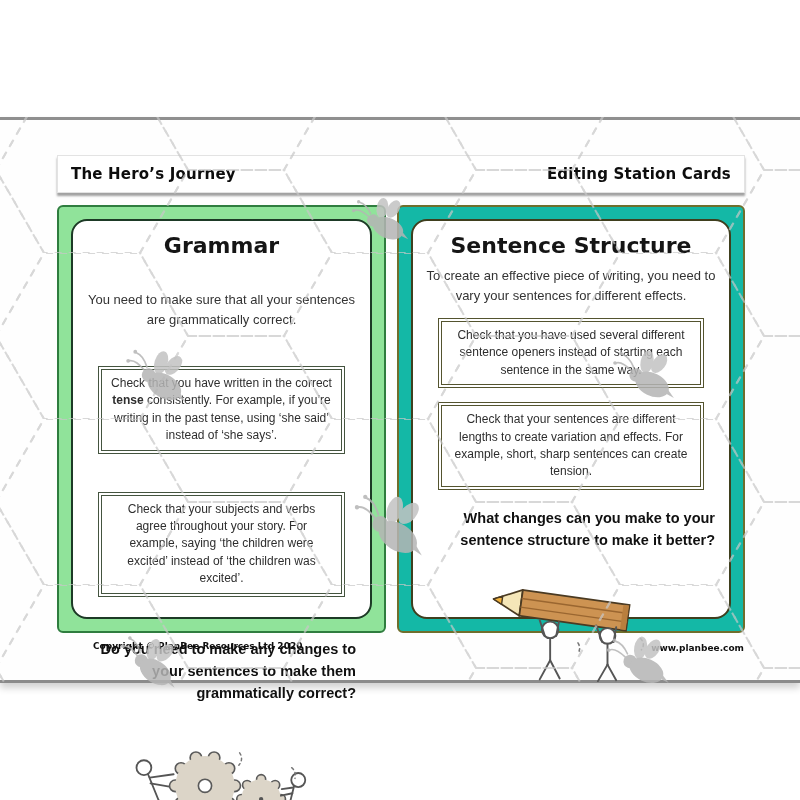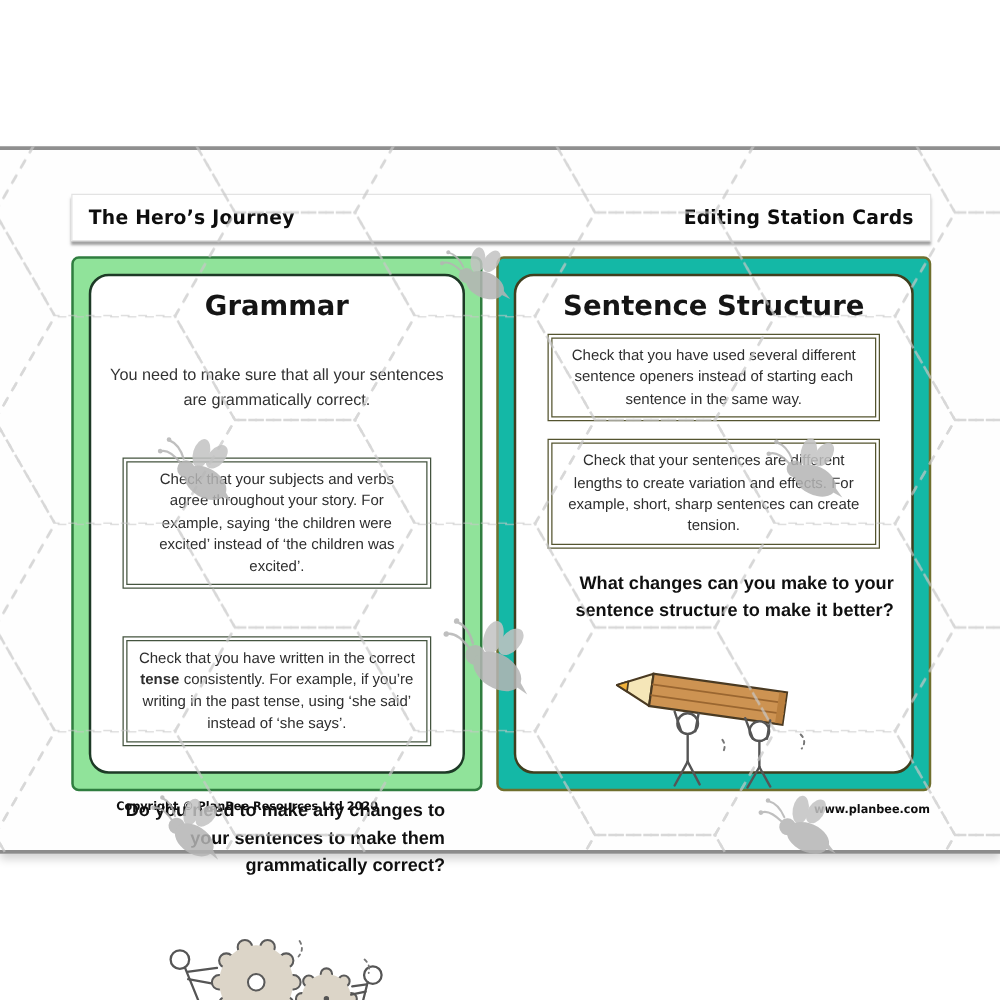--- a/index.html
+++ b/index.html
@@ -93,22 +93,22 @@
 
   <div class="header-bar">
     <span class="header-text">The Hero’s Journey</span>
     <span class="header-text">Editing Station Cards</span>
   </div>
 
   <div class="card card-green">
     <div class="card-inner">
       <div class="card-title">Grammar</div>
       <p class="intro">You need to make sure that all your sentences are grammatically correct.</p>
+      <div class="check-box"><span>Check that you have written in the correct </span><b>tense</b><span> consistently. For example, if you’re writing in the past tense, using ‘she said’ instead of ‘she says’.</span></div>
       <div class="check-box">Check that your subjects and verbs agree throughout your story. For example, saying ‘the children were excited’ instead of ‘the children was excited’.</div>
-      <div class="check-box"><span>Check that you have written in the correct </span><b>tense</b><span> consistently. For example, if you’re writing in the past tense, using ‘she said’ instead of ‘she says’.</span></div>
       <p class="question">Do you need to make any changes to your sentences to make them grammatically correct?</p>
       <svg class="illus" width="205" height="104" viewBox="0 0 240 126">
         <g stroke="#555555" stroke-width="2.2" stroke-linecap="round" fill="none">
           <circle cx="26" cy="42" r="9" fill="#ffffff"></circle>
           <path d="M31,50 L44,82"></path>
             <path d="M33,54 L62,50"></path>
             <path d="M34,61 L62,66"></path>
           <path d="M44,82 L30,114"></path>
             <path d="M44,82 L56,112"></path>
         </g>
@@ -150,20 +150,21 @@
           <path d="M142,24 q5,8 -1,15"></path>
             <path d="M205,42 q6,5 4,13"></path>
         </g>
       </svg>
     </div>
   </div>
 
   <div class="card card-yellow">
     <div class="card-inner">
       <div class="card-title">Sentence Structure</div>
+      <p class="intro">To create an effective piece of writing, you need to vary your sentences for different effects.</p>
       <div class="check-box">Check that you have used several different sentence openers instead of starting each sentence in the same way.</div>
       <div class="check-box">Check that your sentences are different lengths to create variation and effects. For example, short, sharp sentences can create tension.</div>
       <p class="question">What changes can you make to your sentence structure to make it better?</p>
       <svg class="illus" width="212" height="126" viewBox="0 0 240 145">
         <g transform="rotate(8 120 62)">
           <polygon points="62,47 62,77 30,62" fill="#f5e6b8" stroke="#4a3a22" stroke-width="2" stroke-linejoin="round"></polygon>
           <polygon points="40,57.3 40,66.7 30,62" fill="#f2b23c" stroke="#4a3a22" stroke-width="1.6" stroke-linejoin="round"></polygon>
           <rect x="62" y="47" width="124" height="30" fill="#cd9352" stroke="#4a3a22" stroke-width="2"></rect>
           <path d="M62,57 L186,57 M62,67 L186,67" stroke="#9a6630" stroke-width="1.6"></path>
           <rect x="179" y="47.8" width="6.5" height="28.4" fill="#b97f3e"></rect>

